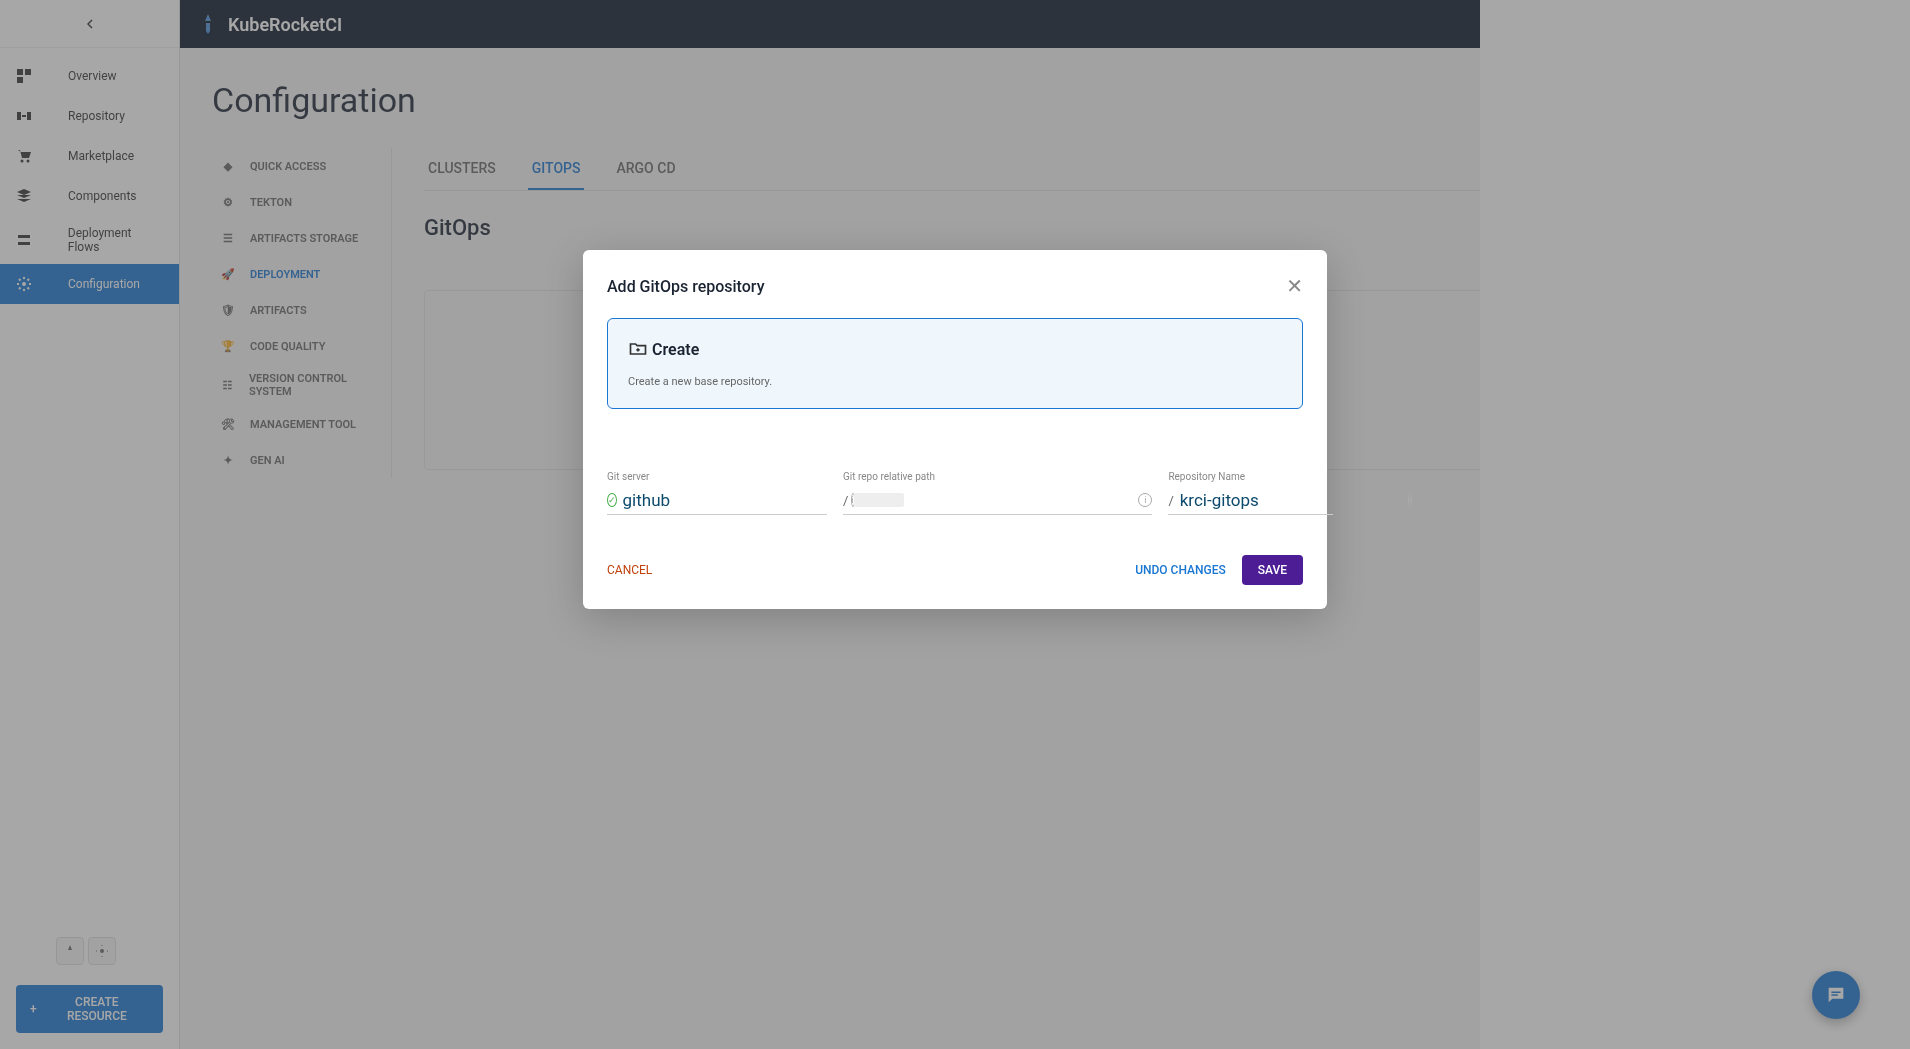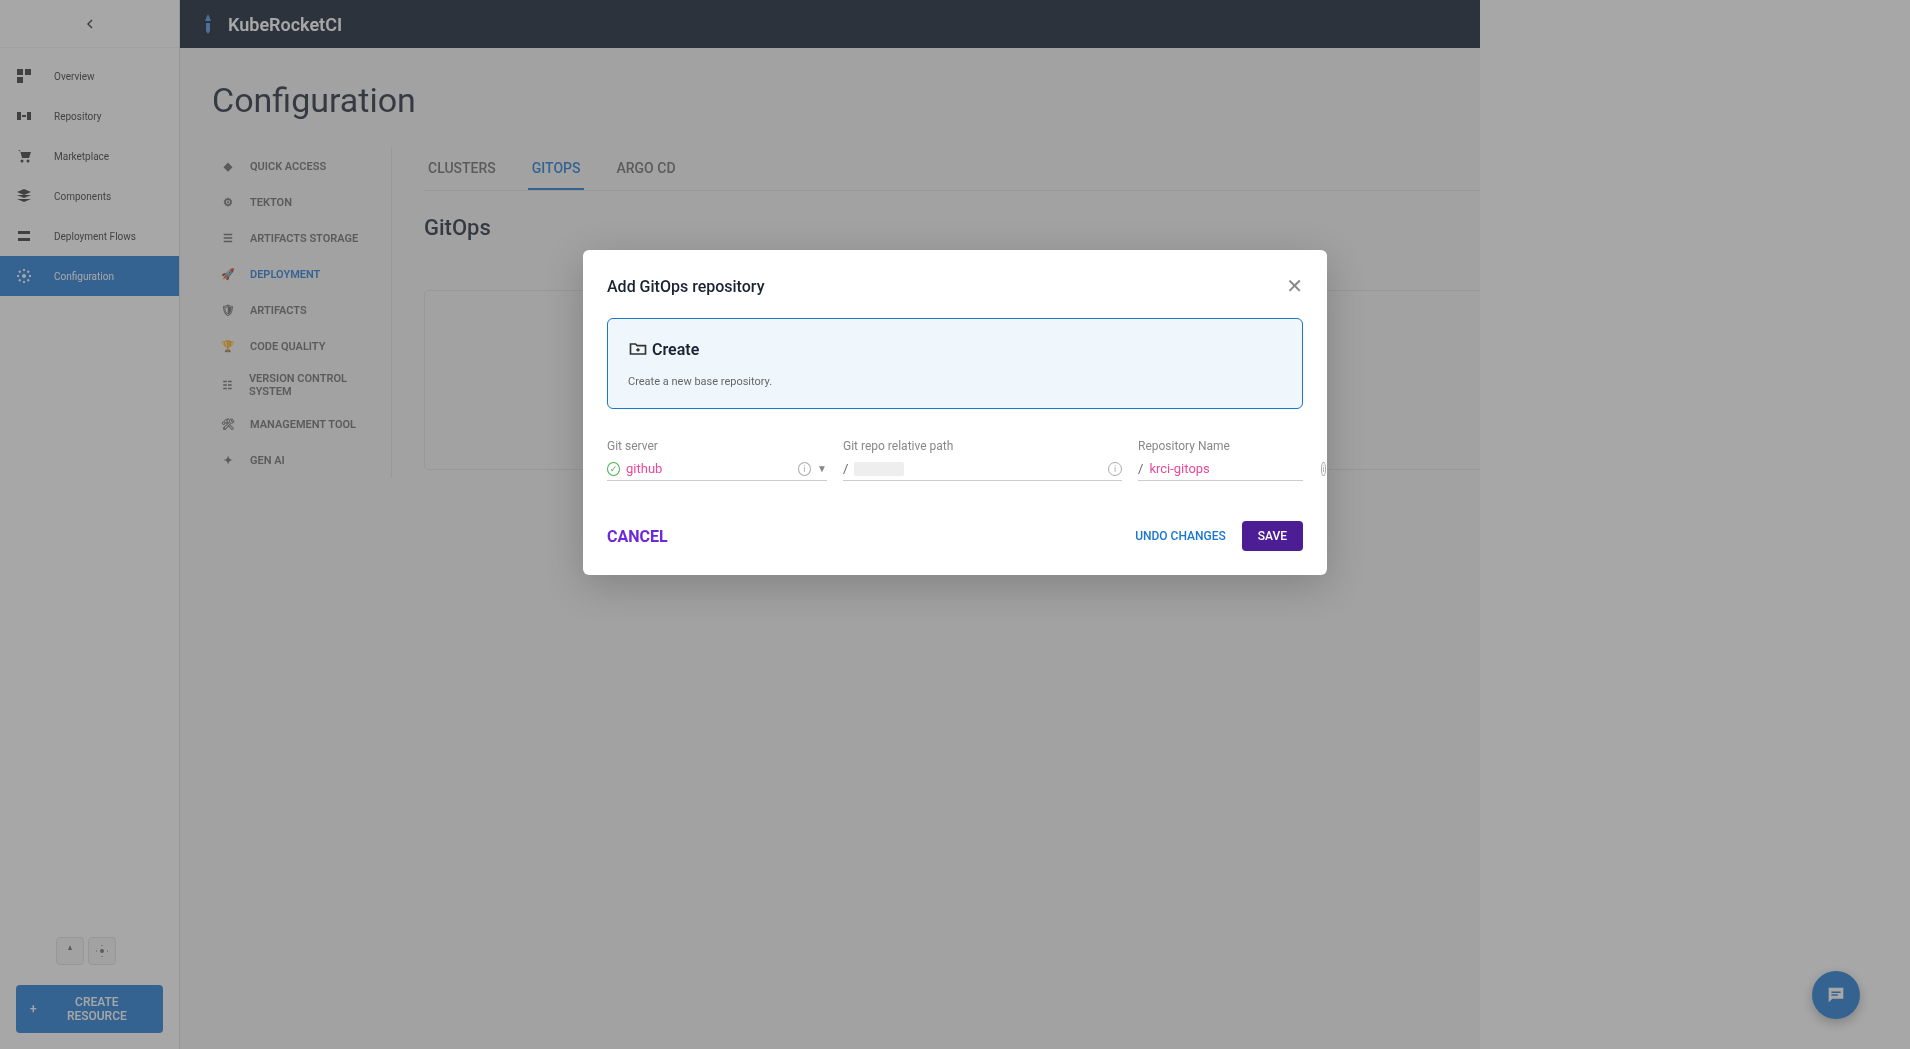--- a/index.html
+++ b/index.html
@@ -10,21 +10,21 @@
     .logo-icon { width: 24px; height: 24px; color: #4a90d9; }
     .topbar-title { color: white; font-size: 18px; font-weight: 600; }
     .topbar-right { margin-left: auto; display: flex; align-items: center; gap: 16px; }
     .info-circle { width: 20px; height: 20px; border-radius: 50%; background: #ccc; color: #0a1628; display: flex; align-items: center; justify-content: center; font-size: 13px; font-weight: bold; }
     .more-vert { color: white; font-size: 20px; }
     
     .sidebar { position: absolute; left: 0; top: 0; width: 180px; height: 100%; background: #fff; border-right: 1px solid #ddd; z-index: 2; }
     .sidebar-collapse { height: 48px; display: flex; align-items: center; justify-content: center; border-bottom: 1px solid #eee; }
     .collapse-btn { width: 30px; height: 30px; display: flex; align-items: center; justify-content: center; cursor: pointer; }
     .sidebar-nav { padding-top: 8px; }
-    .nav-item { display: flex; align-items: center; gap: 20px; padding: 10px 14px; color: #333; font-size: 10px; cursor: pointer; }
+    .nav-item { display: flex; align-items: center; gap: 34px; padding: 10px 14px; color: #333; font-size: 12px; cursor: pointer; }
     .nav-item.active { background: #1976d2; color: white; }
     .nav-icon { width: 20px; height: 20px; display: flex; align-items: center; justify-content: center; }
     .sidebar-bottom { position: absolute; bottom: 16px; left: 16px; right: 16px; }
     .bottom-icons { display: flex; gap: 4px; margin-bottom: 20px; margin-left: 40px; }
     .bottom-icon-btn { width: 28px; height: 28px; border: 1px solid #ddd; border-radius: 4px; display: flex; align-items: center; justify-content: center; cursor: pointer; background: #f5f5f5; }
     .create-resource-btn { background: #1976d2; color: white; border: none; padding: 10px 14px; font-size: 12px; font-weight: 500; border-radius: 4px; display: flex; align-items: center; gap: 8px; cursor: pointer; }
     
     .main { margin-left: 180px; padding: 32px; }
     .page-title { font-size: 34px; font-weight: 400; color: #1a2332; margin-bottom: 28px; }
     
@@ -55,31 +55,31 @@
     .option-header { display: flex; align-items: center; gap: 4px; margin-bottom: 16px; }
     .option-icon { width: 20px; height: 20px; }
     .option-title { font-size: 16px; font-weight: 600; color: #1a2332; }
     .option-desc { font-size: 11px; color: #666; }
     
     .form-row { display: flex; gap: 16px; margin-bottom: 40px; }
     .form-field { position: relative; }
     .form-field.f1 { width: 220px; }
     .form-field.f2 { flex: 1; }
     .form-field.f3 { width: 165px; }
-    .form-label { font-size: 12px; color: #888; margin-bottom: 4px; display: block; }
+    .form-label { font-size: 10px; color: #888; margin-bottom: 4px; display: block; margin-top: 32px; }
     .form-input-wrap { display: flex; align-items: center; border-bottom: 1px solid #ccc; padding: 4px 0; gap: 6px; }
-    .form-input { border: none; outline: none; flex: 1; font-size: 13px; color: #ec4899; background: transparent; }
+    .form-input { border: none; outline: none; flex: 1; font-size: 17px; color: #0c4a6e; background: transparent; }
     .check-icon { width: 14px; height: 14px; border: 1.5px solid #4caf50; border-radius: 50%; display: flex; align-items: center; justify-content: center; color: #4caf50; font-size: 9px; }
     .info-icon-sm { width: 14px; height: 14px; border: 1px solid #aaa; border-radius: 50%; display: flex; align-items: center; justify-content: center; color: #aaa; font-size: 9px; }
     .dropdown-arrow { color: #888; font-size: 10px; }
     .prefix { color: #666; font-size: 13px; }
     .placeholder-blur { width: 50px; height: 14px; background: #eee; border-radius: 2px; }
     
     .dialog-footer { display: flex; align-items: center; gap: 16px; }
-    .cancel-btn { color: #6d28d9; font-size: 16px; font-weight: 700; cursor: pointer; background: none; border: none; }
+    .cancel-btn { color: #c2410c; font-size: 12px; font-weight: 400; cursor: pointer; background: none; border: none; }
     .spacer { flex: 1; }
     .undo-btn { color: #1976d2; font-size: 12px; font-weight: 500; cursor: pointer; background: none; border: none; }
     .save-btn { background: #4c1d95; color: white; border: none; padding: 8px 16px; font-size: 12px; font-weight: 500; border-radius: 4px; cursor: pointer; }
     
     .chat-fab { position: absolute; bottom: 30px; right: 50px; width: 48px; height: 48px; border-radius: 50%; background: #1976d2; color: white; display: flex; align-items: center; justify-content: center; cursor: pointer; z-index: 5; box-shadow: 0 4px 12px rgba(0,0,0,0.3); }
     
     .right-whitespace { position: absolute; right: 0; top: 0; bottom: 0; width: 430px; background: white; z-index: 3; }
   </style>
 </head>
 <body>

